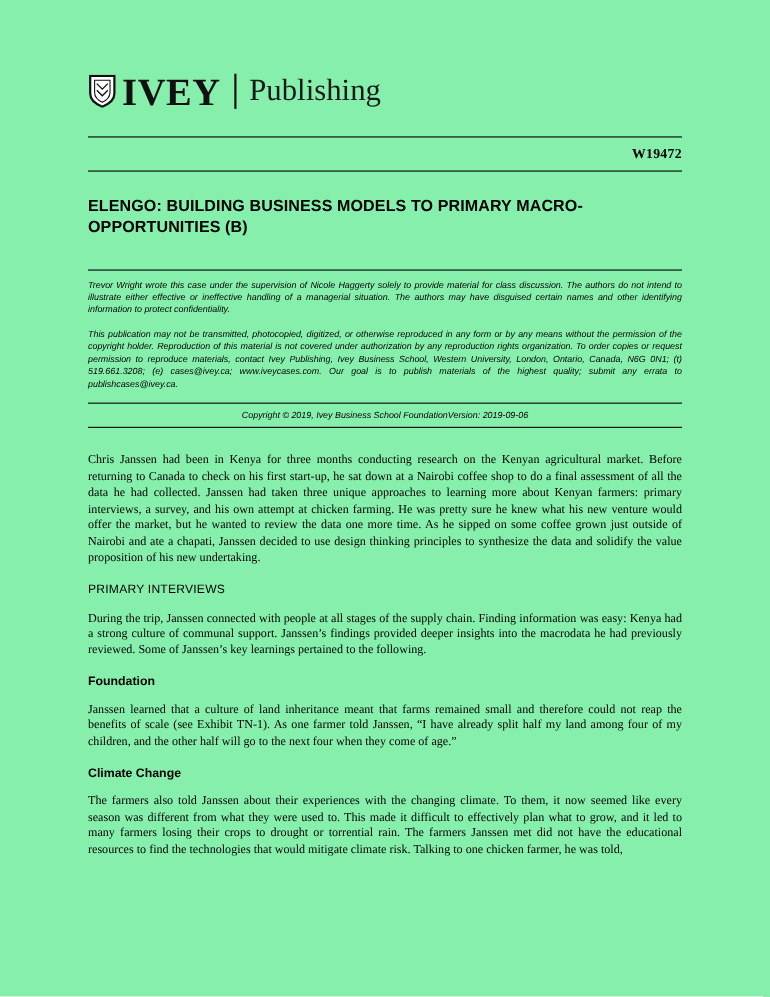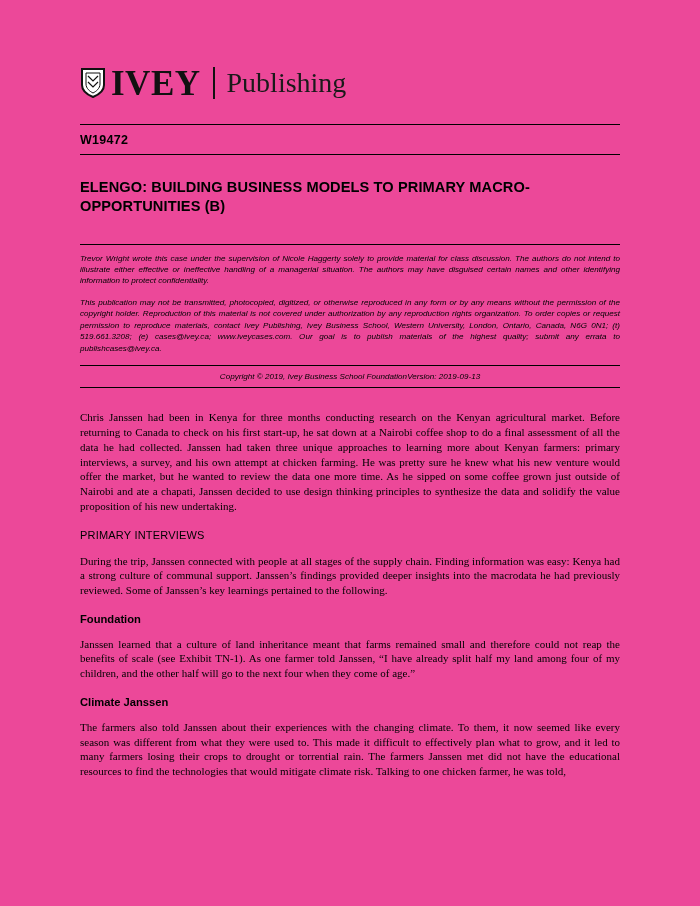--- a/index.html
+++ b/index.html
@@ -4,21 +4,21 @@
 <style>
   html, body {
     margin: 0;
     padding: 0;
     background: #ffffff;
   }
   .page {
     width: 700px;
     height: 906px;
     position: relative;
-    background: #ec4899;
+    background: #86efac;
     font-family: "Liberation Serif", serif;
     color: #000000;
     box-sizing: border-box;
     overflow: hidden;
   }
   .content {
     position: absolute;
     left: 80px;
     top: 0;
     width: 540px;
@@ -60,22 +60,22 @@
     color: #1a1a1a;
     line-height: 1;
   }
 
   
   .rule-thin {
     border-top: 1px solid #000;
     margin-top: 20px;
   }
   .case-number {
-    text-align: left;
-    font-family: Liberation Sans, sans-serif;
+    text-align: right;
+    font-family: Liberation Serif, serif;
     font-weight: bold;
     font-size: 12.5px;
     margin-top: 8px;
     letter-spacing: 0.3px;
   }
   .rule-under-case {
     border-top: 1px solid #000;
     margin-top: 7px;
   }
 
@@ -182,33 +182,33 @@
 
     <div class="frontmatter">
       <p>Trevor Wright wrote this case under the supervision of Nicole Haggerty solely to provide material for class discussion. The authors do not intend to illustrate either effective or ineffective handling of a managerial situation. The authors may have disguised certain names and other identifying information to protect confidentiality.</p>
       <p>This publication may not be transmitted, photocopied, digitized, or otherwise reproduced in any form or by any means without the permission of the copyright holder. Reproduction of this material is not covered under authorization by any reproduction rights organization. To order copies or request permission to reproduce materials, contact Ivey Publishing, Ivey Business School, Western University, London, Ontario, Canada, N6G 0N1; (t) 519.661.3208; (e) cases@ivey.ca; www.iveycases.com. Our goal is to publish materials of the highest quality; submit any errata to publishcases@ivey.ca.</p>
     </div>
 
     <div class="rule-under-front"></div>
 
     <div class="copyright-row">
       <div>Copyright © 2019, Ivey Business School Foundation</div>
-      <div>Version: 2019-09-13</div>
+      <div>Version: 2019-09-06</div>
     </div>
 
     <div class="rule-under-copy"></div>
 
     <div class="body">
       <p>Chris Janssen had been in Kenya for three months conducting research on the Kenyan agricultural market. Before returning to Canada to check on his first start-up, he sat down at a Nairobi coffee shop to do a final assessment of all the data he had collected. Janssen had taken three unique approaches to learning more about Kenyan farmers: primary interviews, a survey, and his own attempt at chicken farming. He was pretty sure he knew what his new venture would offer the market, but he wanted to review the data one more time. As he sipped on some coffee grown just outside of Nairobi and ate a chapati, Janssen decided to use design thinking principles to synthesize the data and solidify the value proposition of his new undertaking.</p>
 
       <h2 class="section">PRIMARY INTERVIEWS</h2>
       <p>During the trip, Janssen connected with people at all stages of the supply chain. Finding information was easy: Kenya had a strong culture of communal support. Janssen’s findings provided deeper insights into the macrodata he had previously reviewed. Some of Janssen’s key learnings pertained to the following.</p>
 
       <h3 class="subsection">Foundation</h3>
       <p>Janssen learned that a culture of land inheritance meant that farms remained small and therefore could not reap the benefits of scale (see Exhibit TN-1). As one farmer told Janssen, “I have already split half my land among four of my children, and the other half will go to the next four when they come of age.”</p>
 
-      <h3 class="subsection">Climate Janssen</h3>
+      <h3 class="subsection">Climate Change</h3>
       <p>The farmers also told Janssen about their experiences with the changing climate. To them, it now seemed like every season was different from what they were used to. This made it difficult to effectively plan what to grow, and it led to many farmers losing their crops to drought or torrential rain. The farmers Janssen met did not have the educational resources to find the technologies that would mitigate climate risk. Talking to one chicken farmer, he was told,</p>
 
     </div>
 
   </div>
 </div>
 
 </body></html>

